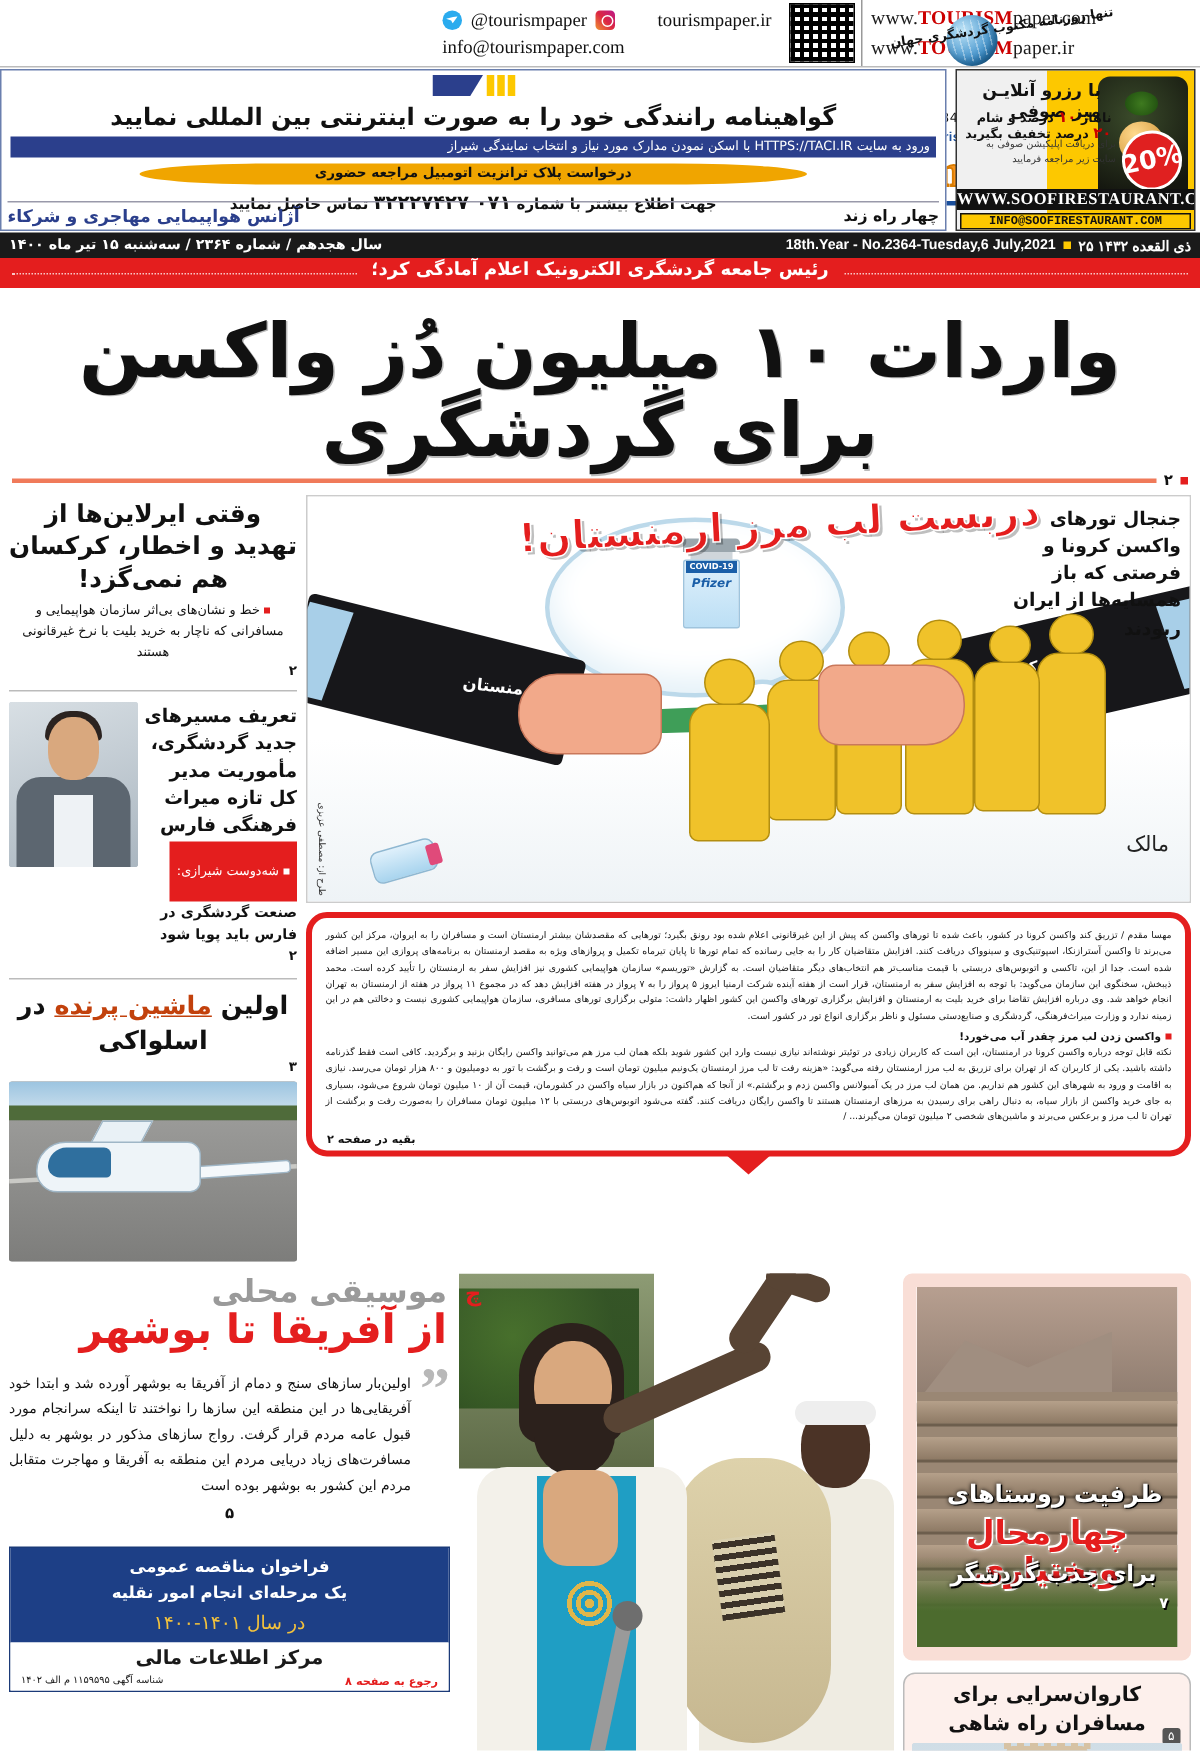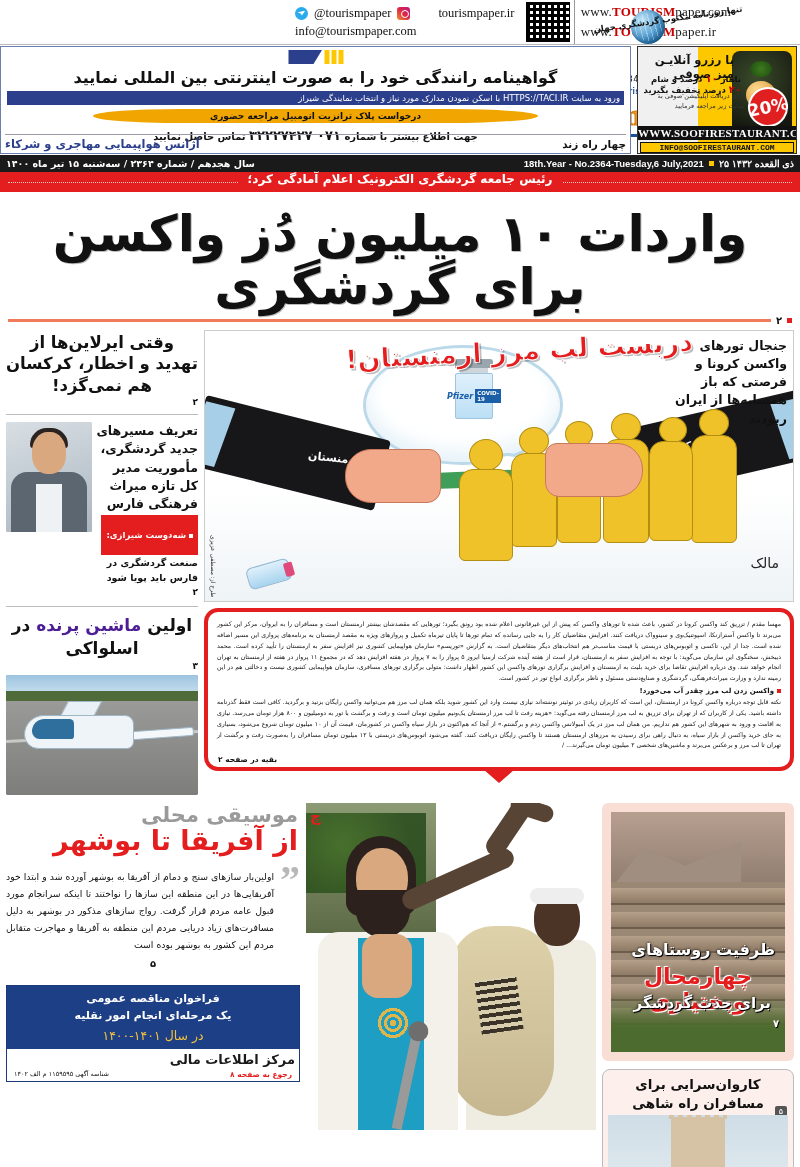--- a/index.html
+++ b/index.html
@@ -130,21 +130,21 @@
     font-weight:bold;color:#111;line-height:1.45;z-index:7;}
   .thought{position:absolute;right:230px;top:14px;width:200px;height:120px;background:#fff;
     border:3px solid #bcd9ea;border-radius:50%;z-index:3;
     box-shadow:0 0 0 6px #fff, inset 0 -10px 20px #e4f1f8;}
   .thought2{position:absolute;right:268px;top:122px;width:34px;height:24px;background:#fff;
     border:3px solid #bcd9ea;border-radius:50%;z-index:3;}
   .vial{position:absolute;right:300px;top:28px;width:38px;height:62px;z-index:5;}
   .vial .cap{height:9px;background:#9aa6ad;border-radius:3px 3px 0 0;}
   .vial .neck{height:5px;background:#cfd6db;margin:0 5px;}
   .vial .body2{height:46px;background:linear-gradient(#dff0fb,#bcdff5);border:1px solid #9fc4dd;border-radius:2px;
-    display:flex;flex-direction:row;align-items:center;justify-content:center;gap:2px;}
+    display:flex;flex-direction:column;align-items:center;gap:2px;}
   .vial .t1{background:#1b5fa8;color:#fff;font-size:5.5px;font-weight:bold;padding:1px 2px;direction:ltr;}
   .vial .t2{color:#1b5fa8;font-size:8px;font-weight:bold;font-style:italic;direction:ltr;}
   .sleeveL{position:absolute;left:-10px;top:86px;width:190px;height:72px;background:#17171a;z-index:4;
     transform:rotate(14deg);border-radius:4px;}
   .sleeveL .lbl{position:absolute;right:26px;top:24px;color:#fff;font-size:11px;font-weight:bold;transform:rotate(-8deg);}
   .sleeveL .cuff{position:absolute;left:-2px;top:6px;width:30px;height:62px;background:#a8cfe8;transform:skewX(-6deg);}
   .sleeveR{position:absolute;right:-14px;top:78px;width:178px;height:70px;background:#17171a;z-index:4;
     transform:rotate(-13deg);border-radius:4px;}
   .sleeveR .lbl{position:absolute;left:22px;top:22px;color:#fff;font-size:10.5px;font-weight:bold;transform:rotate(10deg);}
   .sleeveR .cuff{position:absolute;right:-2px;top:8px;width:28px;height:58px;background:#a8cfe8;transform:skewX(6deg);}
@@ -185,26 +185,26 @@
   .side-2 .portrait{width:86px;height:110px;border-radius:2px;position:relative;overflow:hidden;
     background:linear-gradient(#c9d4dc,#9aa8b4);}
   .portrait .bg{position:absolute;inset:0;background:linear-gradient(160deg,#d8dfe4,#aab6c0);}
   .portrait .head{position:absolute;left:50%;top:10px;transform:translateX(-50%);width:34px;height:42px;
     border-radius:46% 46% 44% 44%;background:#d9a87e;}
   .portrait .hair{position:absolute;left:50%;top:6px;transform:translateX(-50%);width:38px;height:20px;
     border-radius:20px 20px 4px 4px;background:#2b2320;}
   .portrait .body3{position:absolute;left:50%;bottom:0;transform:translateX(-50%);width:76px;height:60px;
     background:#5c6670;border-radius:16px 16px 0 0;}
   .portrait .shirt{position:absolute;left:50%;bottom:0;transform:translateX(-50%);width:26px;height:48px;background:#eef2f5;}
-  .redtag{background:#e41e1e;color:#fff;font-size:8.5px;font-weight:bold;padding:14px 5px;display:inline-block;margin-top:2px;}
+  .redtag{background:#e41e1e;color:#fff;font-size:8.5px;font-weight:normal;padding:14px 5px;display:inline-block;margin-top:2px;}
   .redtag .sq{display:inline-block;width:4px;height:4px;background:#fff;margin-left:3px;}
   .side-sub{font-size:9.5px;font-weight:bold;text-align:right;line-height:1.5;color:#111;margin-top:1px;}
 
   .side-3 .h1{font-size:17px;font-weight:bold;text-align:center;color:#111;line-height:1.35;}
-  .side-3 .h1 em{color:#4c1d95;font-style:normal;}
+  .side-3 .h1 em{color:#c2410c;font-style:normal;text-decoration:underline;}
   .carphoto{margin-top:4px;height:120px;position:relative;overflow:hidden;background:#8d8d8d;border-radius:2px;}
   .carphoto .sky{position:absolute;top:0;left:0;right:0;height:22px;background:linear-gradient(#9cc4e0,#cfe2ef);}
   .carphoto .trees{position:absolute;top:16px;left:0;right:0;height:10px;background:#4f6b3a;}
   .carphoto .ground{position:absolute;top:26px;left:0;right:0;bottom:0;background:linear-gradient(#9a9a98,#7d7d7b);}
   .carphoto .stripe{position:absolute;left:0;right:0;top:60px;height:3px;background:#c9c9c5;transform:rotate(-3deg);}
   .carphoto .car{position:absolute;left:18px;top:40px;width:110px;height:34px;background:#eef4f8;
     border-radius:22px 10px 8px 16px;border:1px solid #9fb6c6;}
   .carphoto .cabin{position:absolute;left:26px;top:44px;width:42px;height:20px;background:#2f6f9e;border-radius:16px 6px 4px 10px;}
   .carphoto .wing{position:absolute;left:70px;top:56px;width:118px;height:9px;background:#f4f8fb;
     border:1px solid #9fb6c6;transform:rotate(-4deg);border-radius:3px;}
@@ -282,21 +282,21 @@
   .music-body{display:flex;gap:6px;margin-top:12px;align-items:flex-start;}
   .quote{font-size:40px;color:#b8b8b8;font-weight:bold;line-height:.6;font-family:"Liberation Serif",serif;}
   .music-text{flex:1;font-size:9.3px;line-height:1.85;text-align:justify;color:#111;}
   .music-pg{text-align:center;font-size:10px;font-weight:bold;color:#111;margin-top:4px;}
 
   .tender{margin-top:16px;border:1px solid #1b3a78;background:#fff;}
   .tender .top{background:#1d3f86;color:#fff;text-align:center;padding:4px 6px 6px;}
   .tender .t1{font-size:11px;font-weight:bold;line-height:1.6;}
   .tender .t2{font-size:12.5px;font-weight:normal;color:#f3c23c;margin-top:3px;}
   .tender .bot{background:#fff;text-align:center;padding:3px 4px 2px;}
-  .tender .t3{font-size:13px;font-weight:bold;color:#1a1a1a;text-align:right;}
+  .tender .t3{font-size:13px;font-weight:bold;color:#1a1a1a;}
   .tender .t4{display:flex;justify-content:space-between;font-size:6.5px;color:#111;margin-top:3px;padding:0 3px;}
   .tender .t4 .rd{color:#e41e1e;font-weight:bold;font-size:7.5px;}
 </style>
 </head>
 <body>
 
 <div class="page">
 
   <div class="topbar">
     <div class="tb-left">
@@ -468,20 +468,23 @@
         <p>نکته قابل توجه درباره واکسن کرونا در ارمنستان، این است که کاربران زیادی در توئیتر نوشته‌اند نیازی نیست وارد این کشور شوید بلکه همان لب مرز هم می‌توانید واکسن رایگان بزنید و برگردید. کافی است فقط گذرنامه داشته باشید. یکی از کاربران که از تهران برای تزریق به لب مرز ارمنستان رفته می‌گوید: «هزینه رفت تا لب مرز ارمنستان یک‌ونیم میلیون تومان است و رفت و برگشت با تور به دومیلیون و ۸۰۰ هزار تومان می‌رسد. نیازی به اقامت و ورود به شهرهای این کشور هم نداریم. من همان لب مرز در یک آمبولانس واکسن زدم و برگشتم.» از آنجا که هم‌اکنون در بازار سیاه واکسن در کشورمان، قیمت آن از ۱۰ میلیون تومان شروع می‌شود، بسیاری به جای خرید واکسن از بازار سیاه، به دنبال راهی برای رسیدن به مرزهای ارمنستان هستند تا واکسن رایگان دریافت کنند. گفته می‌شود اتوبوس‌های دربستی با ۱۲ میلیون تومان مسافران را به‌صورت رفت و برگشت از تهران تا لب مرز و برعکس می‌برند و ماشین‌های شخصی ۲ میلیون تومان می‌گیرند... /</p>
         <div class="cont">بقیه در صفحه ۲</div>
         <div class="arrow"></div>
       </div>
     </div>
 
     <div class="col-side">
 
       <div class="side-item">
         <div class="side-h">وقتی ایرلاین‌ها از تهدید و اخطار، کرکسان هم نمی‌گزد!</div>
+        <div class="side-bullets">
+          <span class="sq"></span><span>خط و نشان‌های بی‌اثر سازمان هواپیمایی و مسافرانی که ناچار به خرید بلیت با نرخ غیرقانونی هستند</span>
+        </div>
         <div class="side-pg">۲</div>
       </div>
 
       <div class="hr-side"></div>
 
       <div class="side-item side-2">
         <div class="txt">
           <div>تعریف مسیرهای جدید گردشگری، مأموریت مدیر کل تازه میراث فرهنگی فارس</div>
           <div class="redtag">
             <span class="sq"></span><span>شه‌دوست شیرازی:</span>

